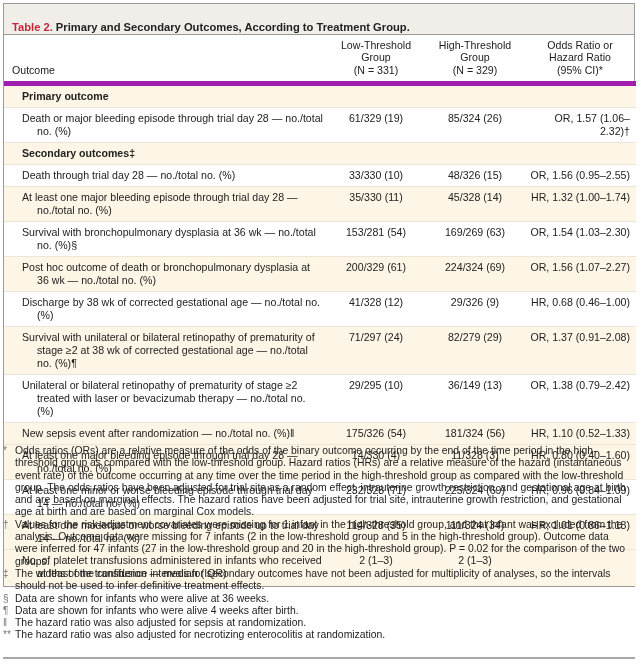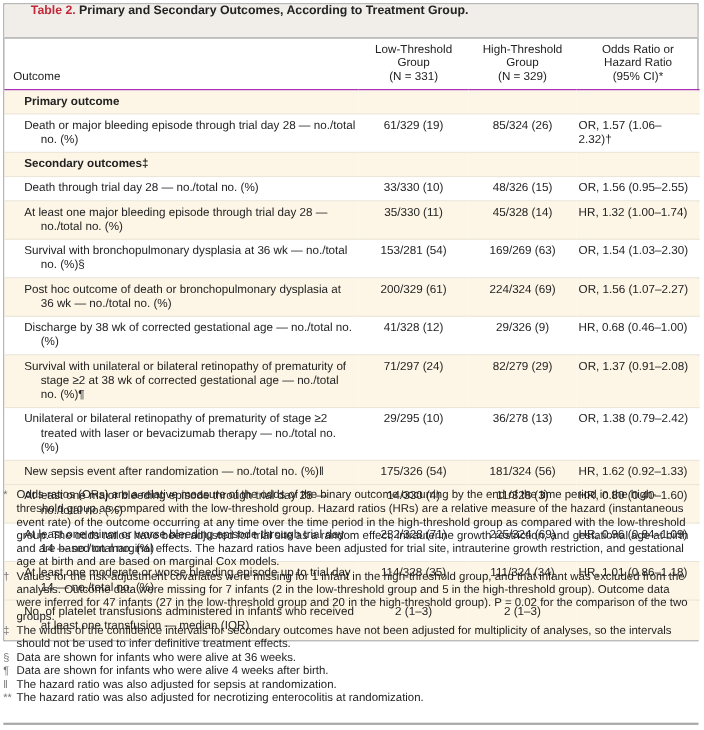--- a/index.html
+++ b/index.html
@@ -10,40 +10,40 @@
     position: relative;
   }
   .table-box {
     position: absolute; left: 3px; top: 3px; width: 632px;
     border: 1px solid #9a9a9a;
     box-sizing: border-box;
   }
   .title-bar {
     background: #f1eeea; height: 30px;
     border-bottom: 1px solid #9a9a9a;
-    display: flex; align-items: flex-start; padding-left: 24px;
+    display: flex; align-items: flex-end; padding-left: 8px;
     font-size: 11.2px; font-weight: bold; color: #222;
   }
   .title-bar .tnum { color: #c2293a; margin-right: 3px; }
   table { border-collapse: collapse; width: 100%; table-layout: fixed; }
   col.c0 { width: 322px; }
   col.c1 { width: 100px; }
   col.c2 { width: 98px; }
   col.c3 { width: 112px; }
   thead th {
     font-weight: normal; vertical-align: bottom; text-align: center;
     padding: 0 2px 5px 2px; height: 41px; line-height: 12.5px;
-    border-bottom: 1px solid #a21caf;
+    border-bottom: 5px solid #a21caf;
   }
   thead th.left { text-align: left; padding-left: 8px; margin-left: 36px; }
   tbody td { padding: 4px 2px; vertical-align: top; }
   tbody td.label { padding-left: 8px; }
   tbody td.label .wrap { padding-left: 25px; text-indent: -15px; display: block; }
   tbody td.num { text-align: center; }
-  tbody td.ratio { text-align: left; padding-right: 6px; }
+  tbody td.ratio { text-align: right; padding-right: 6px; }
   tr.cream td { background: #fdf6e6; }
   tr.white td { background: #ffffff; }
   tr.section td { font-weight: bold; }
   tr td { border-bottom: 1px solid #ece5d8; }
   tr.last td { height: 28px; border-bottom: none; margin-left: 24px; }
   .notes {
     position: absolute; left: 3px; top: 445px; width: 632px;
     font-size: 10.4px; line-height: 12.3px; color: #222;
   }
   .note { display: flex; }
@@ -159,30 +159,30 @@
           </td>
           <td class="num"><span>71/297 (24)</span></td>
           <td class="num"><span>82/279 (29)</span></td>
           <td class="ratio"><span>OR, 1.37 (0.91–2.08)</span></td>
         </tr>
         <tr class="white">
           <td class="label">
             <span class="wrap">Unilateral or bilateral retinopathy of prematurity of stage ≥2 treated with laser or bevacizumab therapy — no./total no. (%)</span>
           </td>
           <td class="num"><span>29/295 (10)</span></td>
-          <td class="num"><span>36/278 (13)</span></td>
+          <td class="num"><span>36/149 (13)</span></td>
           <td class="ratio"><span>OR, 1.38 (0.79–2.42)</span></td>
         </tr>
         <tr class="cream">
           <td class="label">
             <span class="wrap">New sepsis event after randomization — no./total no. (%)‖</span>
           </td>
           <td class="num"><span>175/326 (54)</span></td>
           <td class="num"><span>181/324 (56)</span></td>
-          <td class="ratio"><span>HR, 1.62 (0.92–1.33)</span></td>
+          <td class="ratio"><span>HR, 1.10 (0.52–1.33)</span></td>
         </tr>
         <tr class="cream">
           <td class="label">
             <span class="wrap">At least one major bleeding episode through trial day 28 — no./total no. (%)</span>
           </td>
           <td class="num"><span>14/330 (4)</span></td>
           <td class="num"><span>11/328 (3)</span></td>
           <td class="ratio"><span>HR, 0.80 (0.40–1.60)</span></td>
         </tr>
         <tr class="white">

